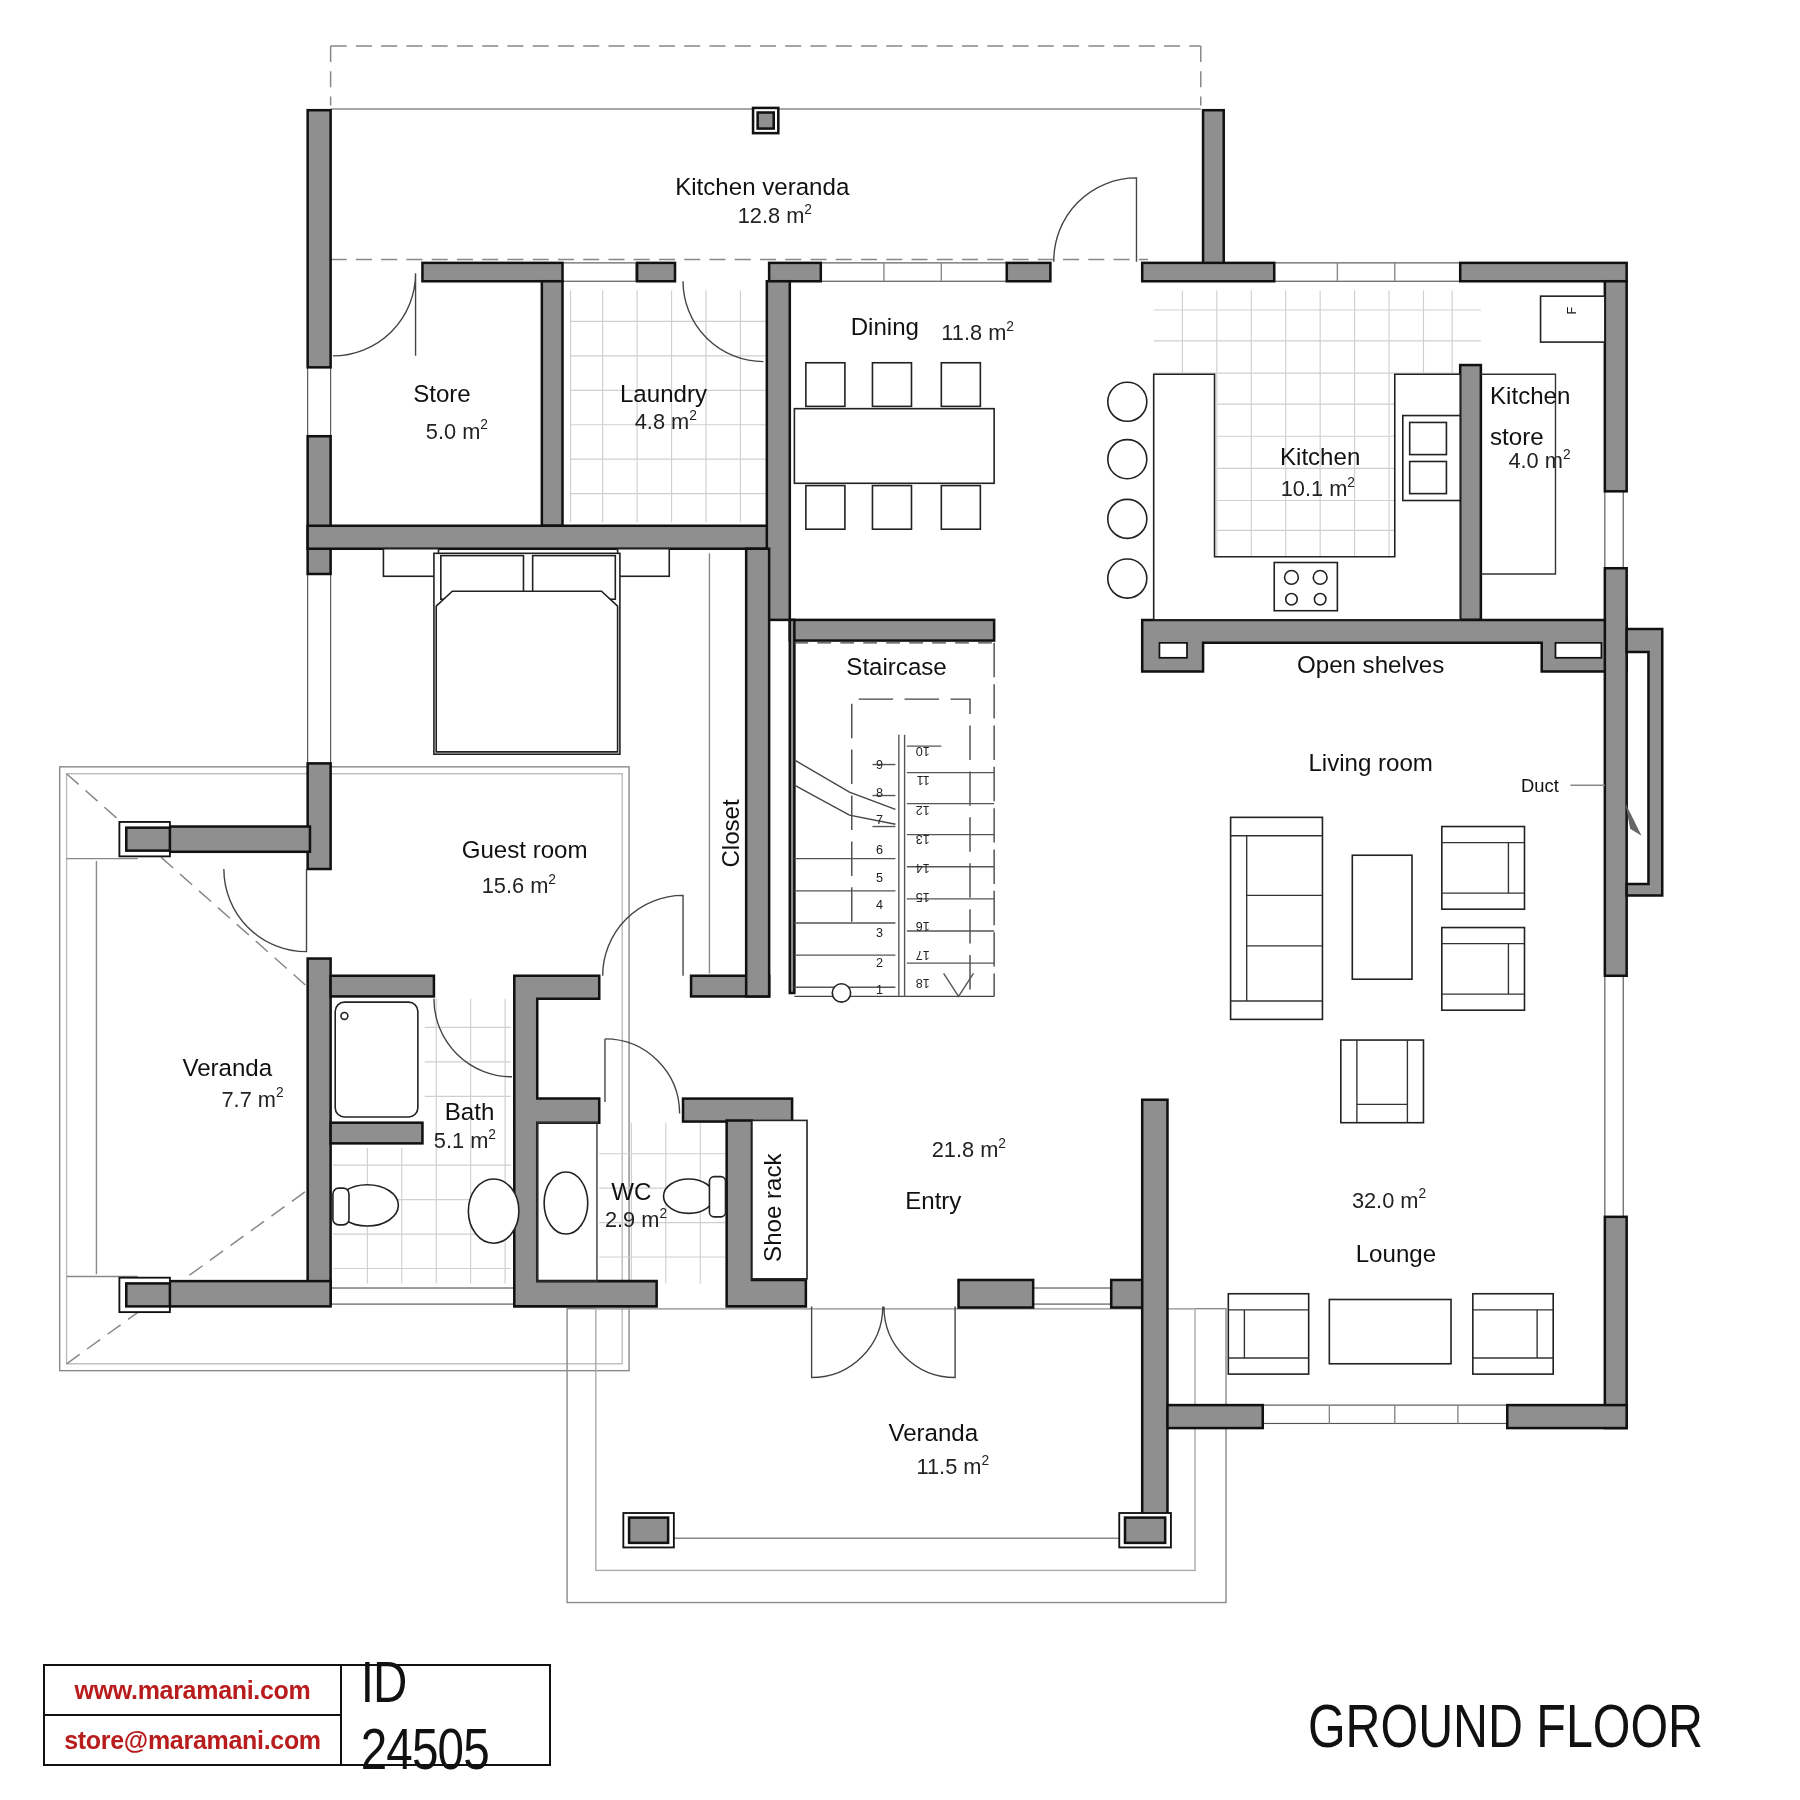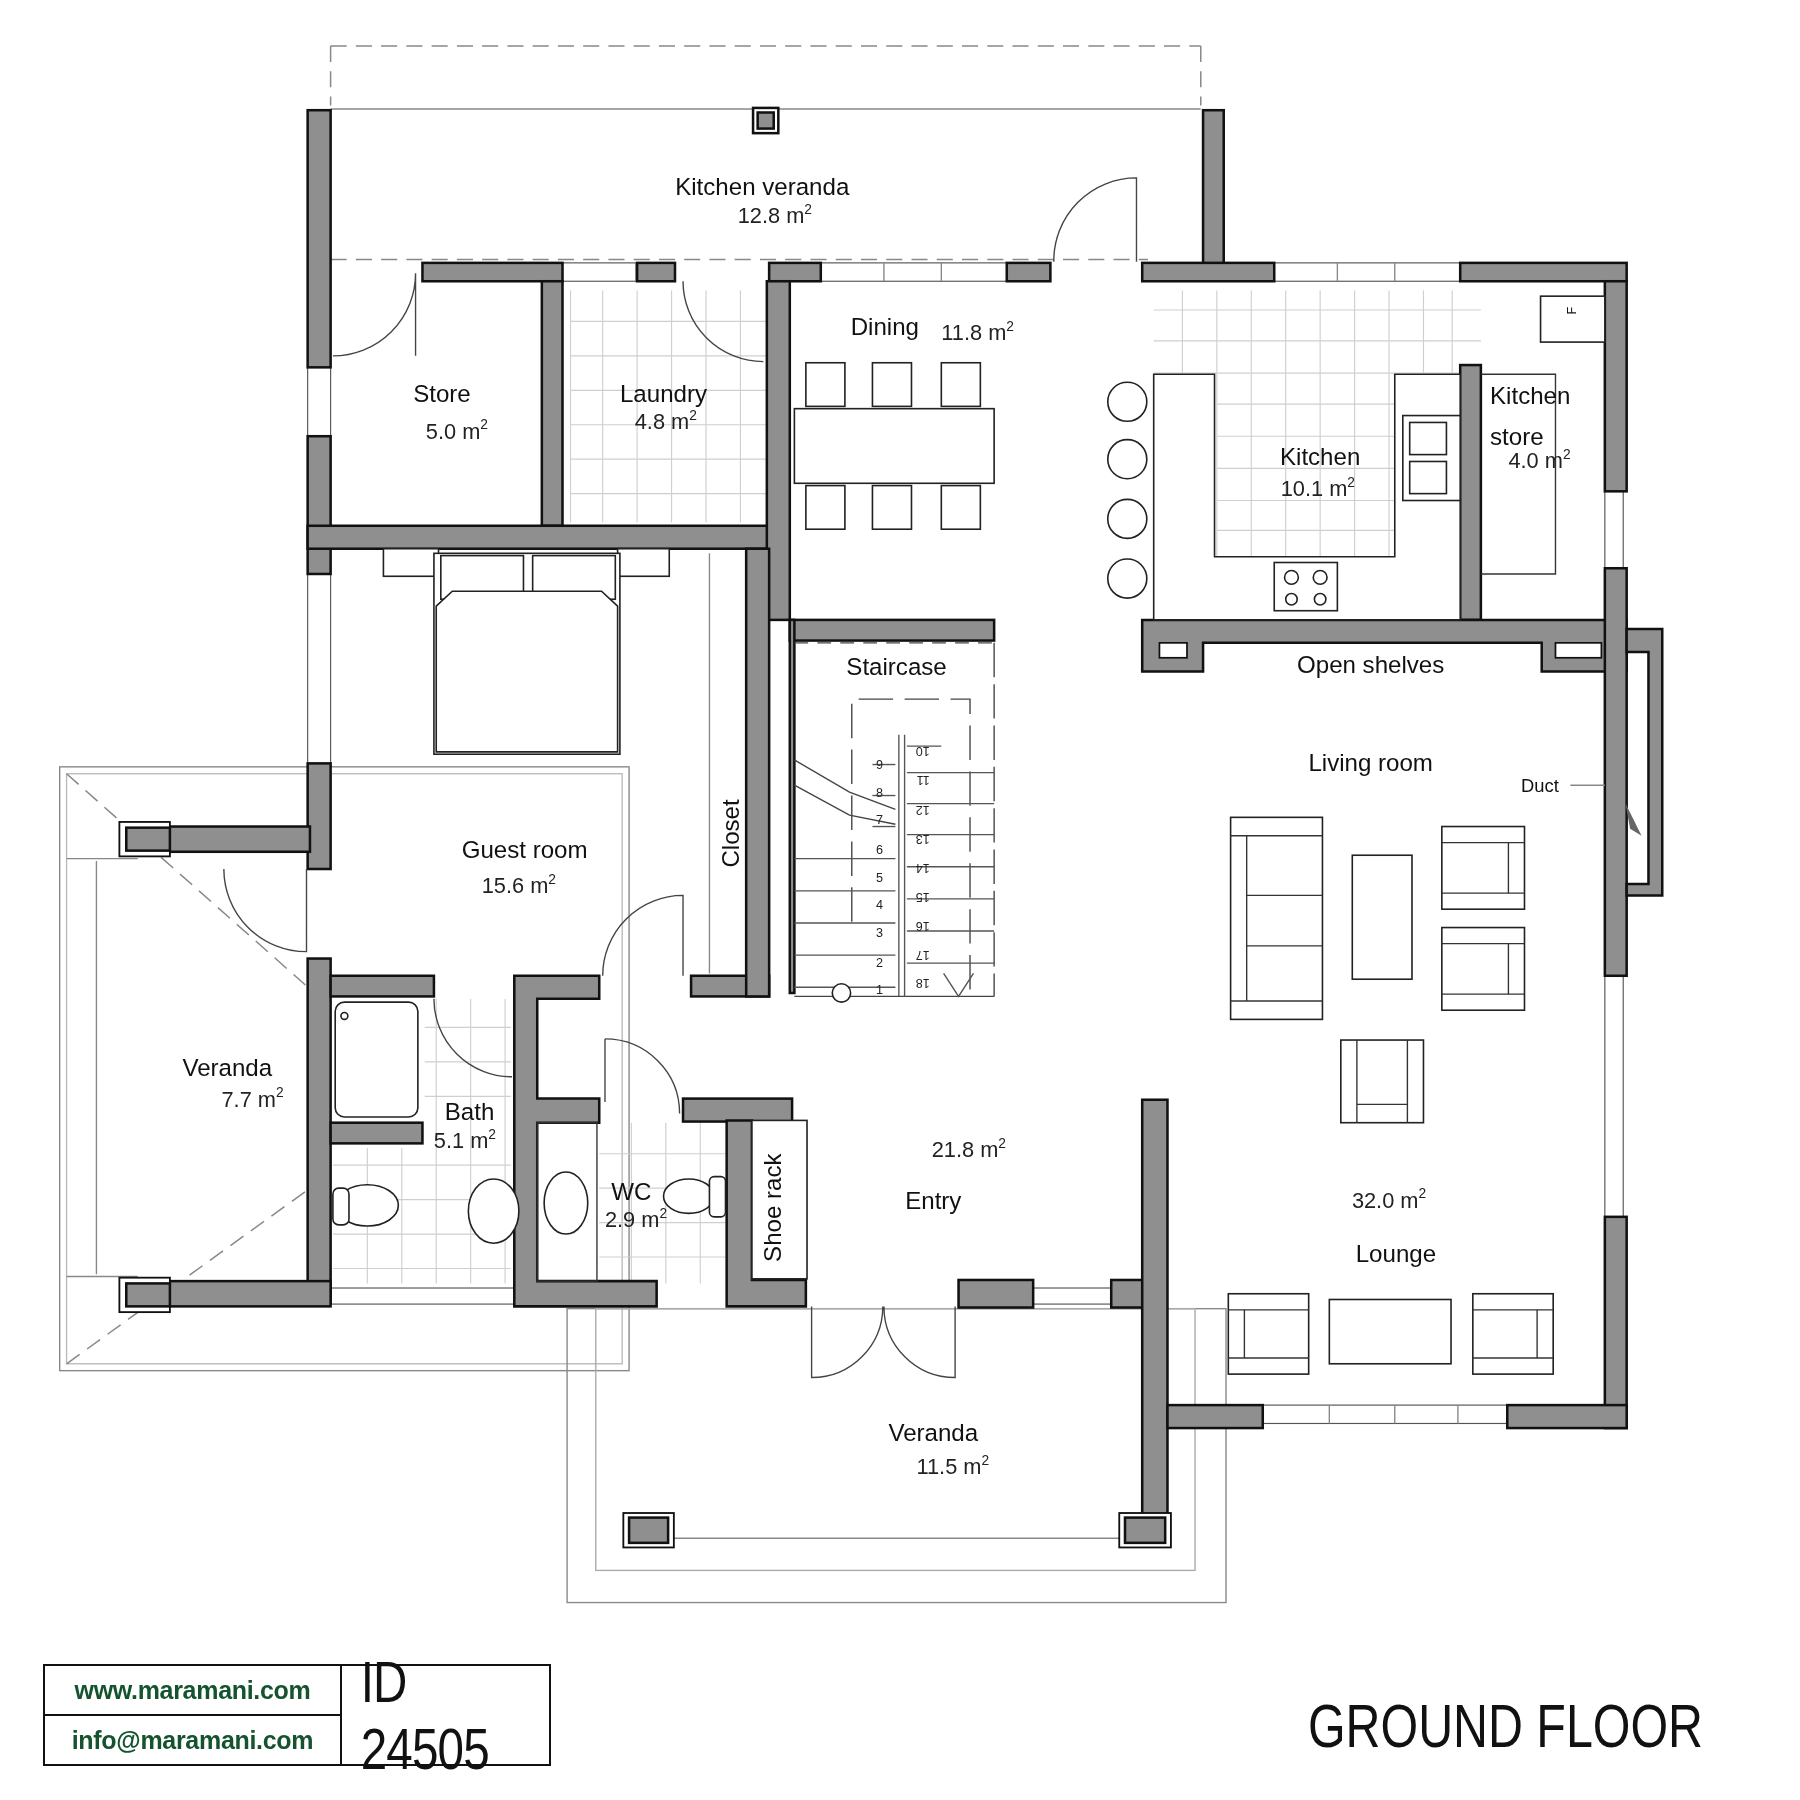--- a/index.html
+++ b/index.html
@@ -17,21 +17,21 @@
   .area { font-family: "Liberation Sans", "DejaVu Sans", sans-serif; font-size: 19px; fill: #222; }
   .small { font-family: "Liberation Sans", "DejaVu Sans", sans-serif; font-size: 16px; fill: #111; }
   .stairno { font-family: "Liberation Sans", "DejaVu Sans", sans-serif; font-size: 11px; fill: #222; }
   .sup { font-size: 12px; }
 
   .titleblock { position: absolute; left: 43px; top: 1664px; width: 508px; height: 102px;
                 border: 2px solid #111; box-sizing: border-box; display: flex; background:#fff; }
   .tb-left { width: 295px; border-right: 2px solid #111; display: flex; flex-direction: column; }
   .tb-cell { flex: 1; display: flex; align-items: center; justify-content: center;
              font-family: "Liberation Sans", "DejaVu Sans", sans-serif; font-weight: bold;
-             font-size: 25px; color: #14532d; letter-spacing: -0.3px; }
+             font-size: 25px; color: #b91c1c; letter-spacing: -0.3px; }
   .tb-cell + .tb-cell { border-top: 2px solid #111; }
   .tb-id { flex: 1; display: flex; align-items: center; justify-content: center;
            font-family: "Liberation Sans", "DejaVu Sans", sans-serif; font-size: 58px; color: #111;
            transform: scaleX(0.82); letter-spacing: -1px; }
   .floor-title { position: absolute; left: 1308px; top: 1690px; font-family: "Liberation Sans", "DejaVu Sans", sans-serif;
                  font-size: 62px; color: #111; transform: scaleX(0.78); transform-origin: left center; white-space: nowrap; }
 </style>
 </head>
 <body>
 
@@ -416,17 +416,17 @@
     <text class="lbl" x="1216" y="1099" text-anchor="middle">Lounge</text>
 
     <text class="lbl" x="813" y="1255" text-anchor="middle">Veranda</text>
     <text class="area" x="830" y="1284" text-anchor="middle"><tspan>11.5 m</tspan><tspan class="sup" dy="-8">2</tspan></text>
   </g>
 </svg>
 
 <div class="titleblock">
   <div class="tb-left">
     <div class="tb-cell">www.maramani.com</div>
-    <div class="tb-cell">info@maramani.com</div>
+    <div class="tb-cell">store@maramani.com</div>
   </div>
   <div class="tb-id">ID 24505</div>
 </div>
 <div class="floor-title">GROUND FLOOR</div>
 
 </body></html>

